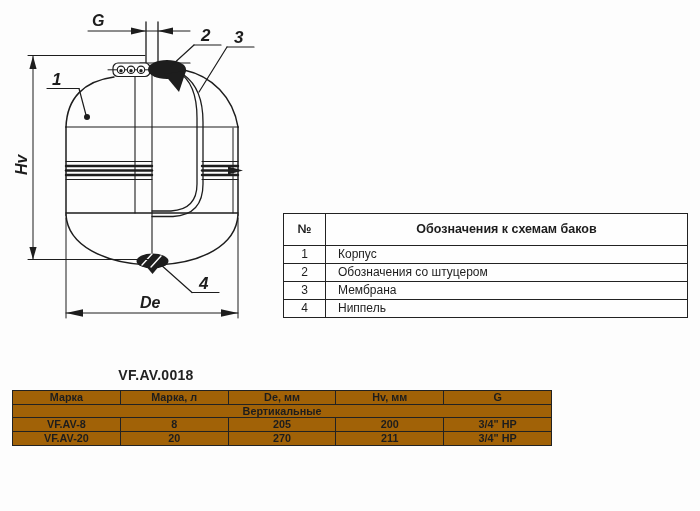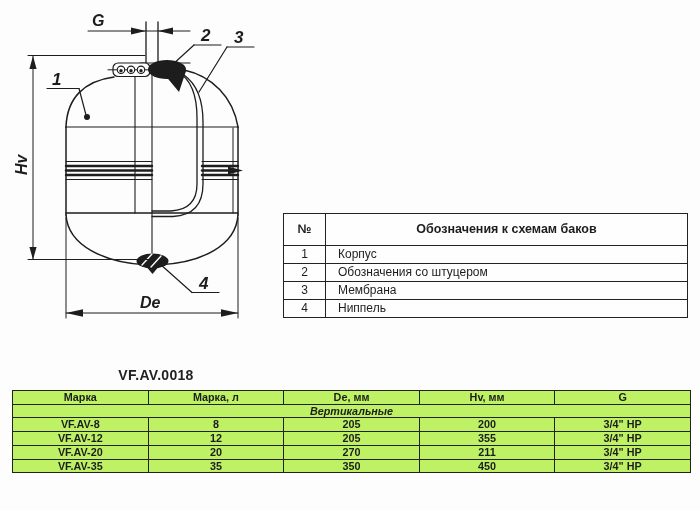--- a/index.html
+++ b/index.html
@@ -15,26 +15,26 @@
            font-weight:bold;font-size:14px;letter-spacing:.3px;color:#222;margin-top:24px;}
   
   #legend{position:absolute;left:283px;top:213px;width:405px;border-collapse:collapse;
           table-layout:fixed;background:#fefefe;}
   #legend th,#legend td{border:1.6px solid #222;padding:0 0;line-height:1;}
   #legend th{height:31px;font-size:12.5px;font-weight:bold;text-align:center;}
   #legend td{height:16.9px;font-size:12px;text-align:center;}
   #legend td.name{text-align:left;padding-left:12px;}
   #legend col.num{width:42px;}
   
-  #spec{position:absolute;left:12px;top:390px;width:679px;border-collapse:collapse;
-        table-layout:fixed;background:#bef264;}
+  #spec{position:absolute;left:12px;top:390px;width:540px;border-collapse:collapse;
+        table-layout:fixed;background:#a16207;}
   #spec th,#spec td{border:1.6px solid #222;padding:0;line-height:1;text-align:center;}
   #spec th{height:12.5px;font-size:10.8px;font-weight:bold;}
   #spec td{height:12.8px;font-size:10.8px;font-weight:bold;}
-  #spec td.group{font-weight:bold;font-style:italic;}
+  #spec td.group{font-weight:bold;}
 </style>
 </head>
 <body>
 
 <div id="stage">
 
   <svg id="drawing" width="300" height="380" viewBox="0 0 300 380">
     <g stroke="#1d1d1d" fill="none" stroke-linecap="round">
 
       <g>
@@ -184,36 +184,22 @@
         <td id="spec-group-cell" class="group" colspan="5">Вертикальные</td>
       </tr>
     <tr>
           <td>VF.AV-8</td>
           <td>8</td>
           <td>205</td>
           <td>200</td>
           <td>3/4" НР</td>
         </tr>
         <tr>
-          <td>VF.AV-12</td>
-          <td>12</td>
-          <td>205</td>
-          <td>355</td>
-          <td>3/4" НР</td>
-        </tr>
-        <tr>
           <td>VF.AV-20</td>
           <td>20</td>
           <td>270</td>
           <td>211</td>
           <td>3/4" НР</td>
         </tr>
-        <tr>
-          <td>VF.AV-35</td>
-          <td>35</td>
-          <td>350</td>
-          <td>450</td>
-          <td>3/4" НР</td>
-        </tr>
       </tbody>
   </table>
 
 </div>
 
 </body></html>

